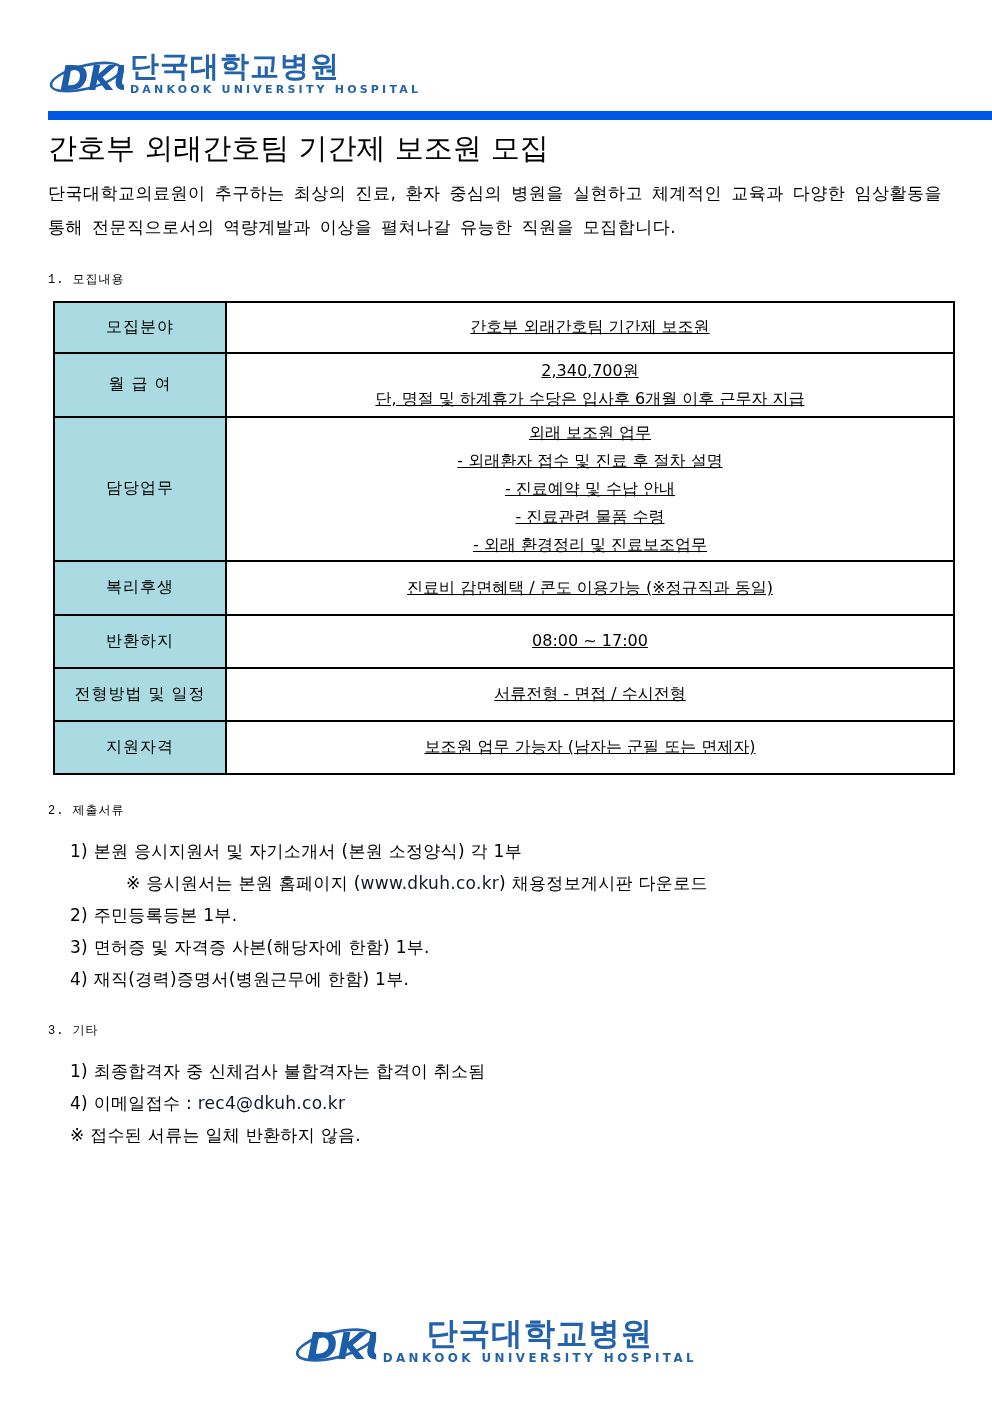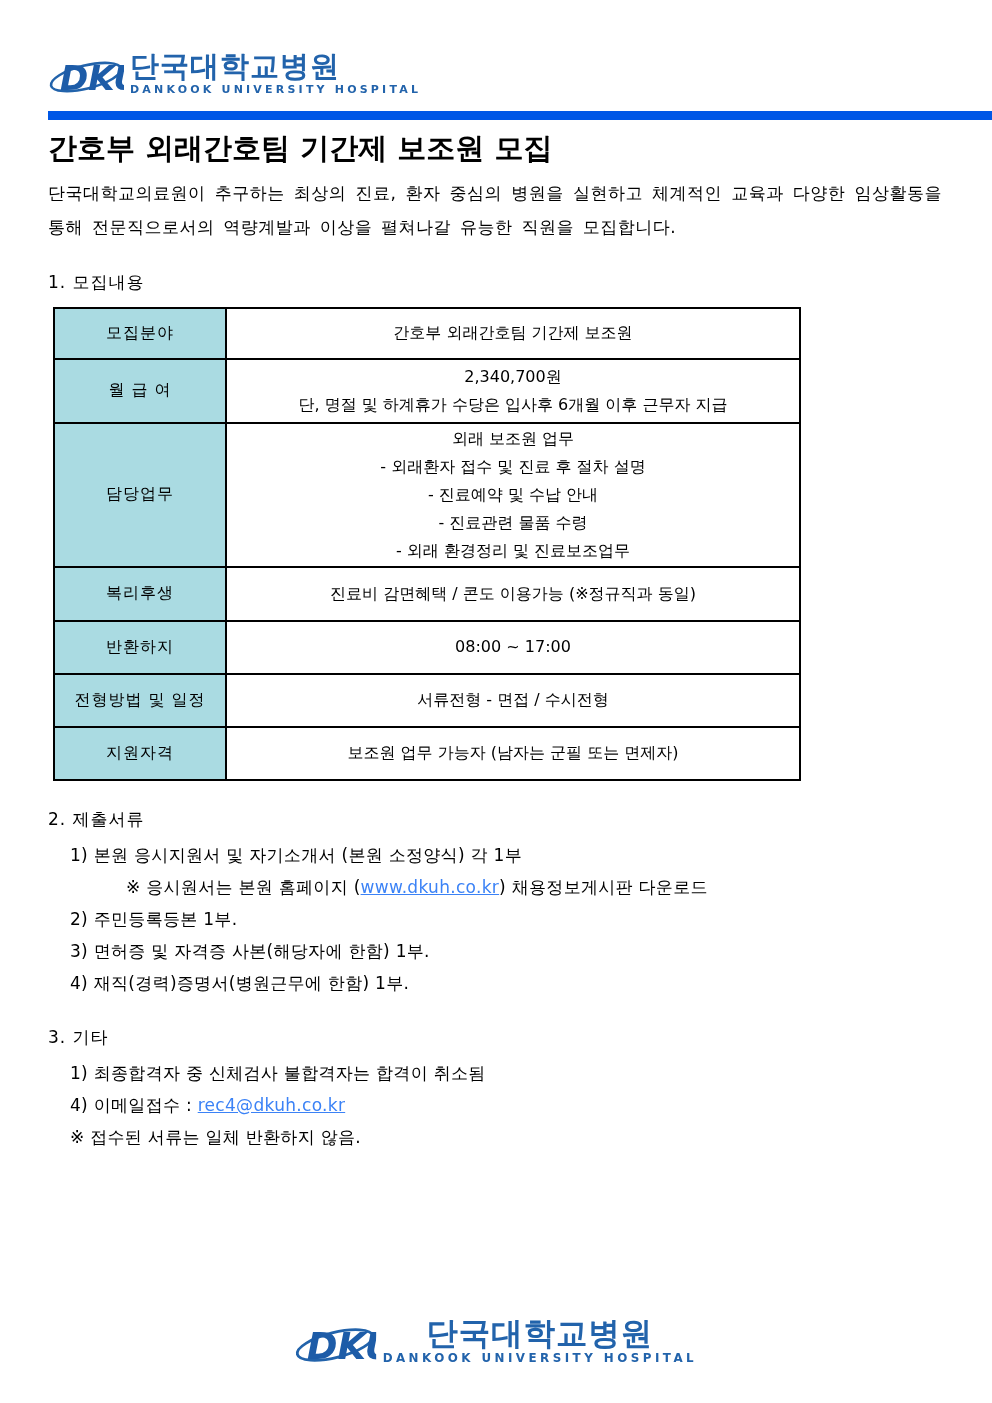--- a/index.html
+++ b/index.html
@@ -31,67 +31,68 @@
   
   .bluebar {
     margin-left: 48px; margin-top: 7px;
     height: 9px; background: #0057e6;
   }
 
   
   .content { padding: 0 50px 0 48px; }
   .doc-title {
     margin: 11px 0 0 0;
-    font-size: 29px; font-weight: bold;
+    font-size: 29px; font-weight: normal;
     letter-spacing: 0px; line-height: 1.2;
   }
   .intro {
     margin: 10px 0 12px 0;
     font-size: 17px; line-height: 34px;
     text-align: justify;
     letter-spacing: 0.5px;
     word-spacing: 3px;
   }
   .section-heading {
     margin: 27px 0 0 0;
-    font-size: 17px; font-weight: normal;
+    font-size: 12px; font-weight: normal;
     letter-spacing: 1px;
+    font-family: Liberation Mono, monospace;
   }
 
   
   table.recruit {
     border-collapse: collapse;
     margin: 13px 0 12px 5px;
-    width: 748px;
+    width: 902px;
     table-layout: fixed;
   }
   table.recruit td { border: 2px solid #000000; vertical-align: middle; }
   td.th-cell {
     width: 168px;
     background: #aadbe2;
     text-align: center;
     font-size: 16px;
     letter-spacing: 1px;
   }
-  td.val-cell { text-align: center; font-size: 16px; }
+  td.val-cell { text-align: center; font-size: 16px; text-decoration: underline; }
   td.val-cell .line { line-height: 28px; }
   .h1r { height: 51px; } .h2r { height: 64px; } .h3r { height: 140px; }
   .h4r { height: 54px; } .h5r { height: 53px; }
 
   
-  .list { margin-top: 8px; }
+  .list { margin-top: 16px; }
   .list-item {
     margin-left: 22px;
     font-size: 17px;
     line-height: 32px;
     letter-spacing: 0.3px;
   }
   .list-item.sub { margin-left: 78px; }
   a.doc-link, .doc-link {
-    color: #3b82f6; text-decoration: underline; cursor: pointer;
+    color: #0f172a; cursor: pointer;
   }
   .phone-icon { font-size: 17px; }
 </style>
 </head>
 <body>
 
 <div class="page">
 
   <div class="top-logo-wrap">
     <div class="logo">

